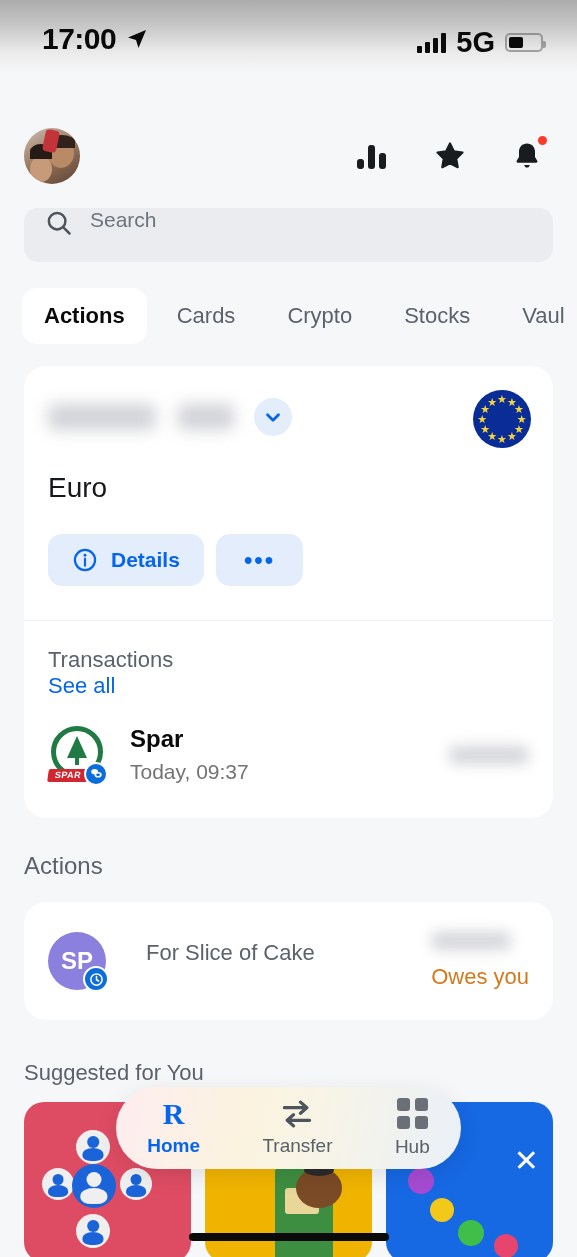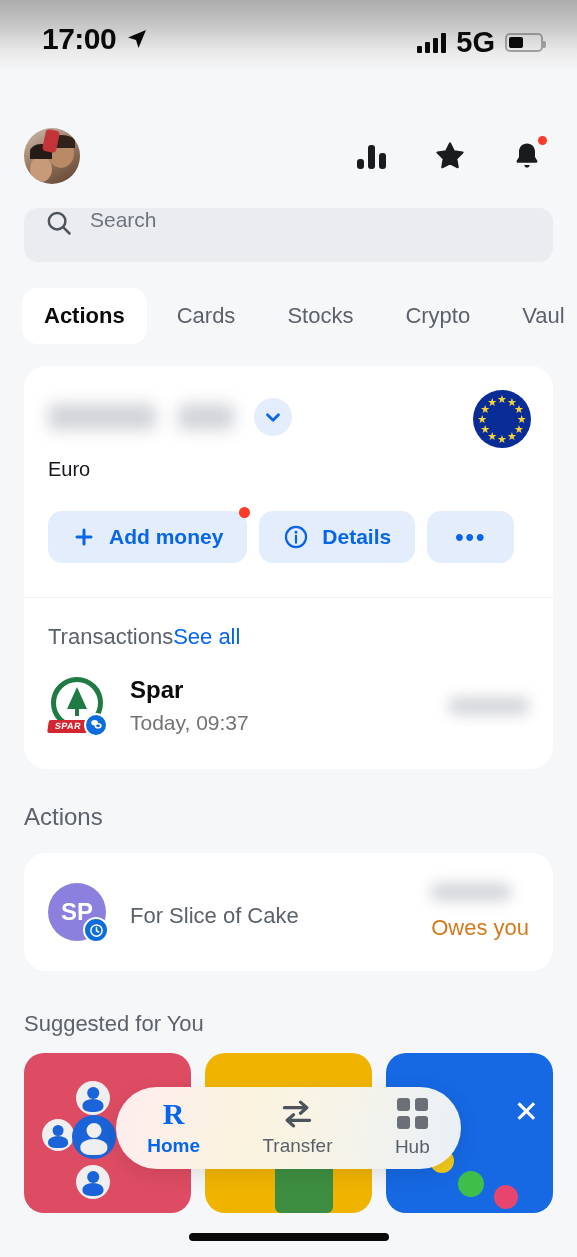--- a/index.html
+++ b/index.html
@@ -75,40 +75,40 @@
   .acct { padding:32px 24px 0 24px; position:relative; }
   .bal-row { display:flex; align-items:center; gap:20px; }
   .balance-blur { display:flex; gap:22px; align-items:center; }
   .blurblk { height:26px; border-radius:6px; background:#C9CBD0;
              filter:blur(8px); opacity:.85; }
   .blurblk.b1 { width:108px; } .blurblk.b2 { width:56px; }
   .chev {
     width:38px; height:38px; border-radius:50%; background:#E3EDFB;
     display:flex; align-items:center; justify-content:center; flex:0 0 auto;
   }
-  .currency { font-size:20px; color:#15181C; margin-top:22px; }
+  .currency { font-size:28px; color:#15181C; margin-top:36px; }
   .flag {
     position:absolute; top:24px; right:22px;
     width:58px; height:58px; border-radius:50%; background:#0A2C96;
   }
   .flag .star { position:absolute; color:#F2D33C; font-size:11px; line-height:11px;
                 transform:translate(-50%,-50%); }
   .actions { display:flex; gap:12px; padding:30px 24px 34px 24px; }
   .btn {
     background:#E4EDFB; border-radius:14px; height:52px; display:flex; align-items:center;
     justify-content:center; gap:13px; color:#0666EB; font-size:21px; font-weight:700;
     position:relative; padding:0 24px;
   }
   .btn.more { padding:0 28px; letter-spacing:2px; font-size:24px; }
   .btn .rdot { position:absolute; top:-4px; right:-3px; width:11px; height:11px;
                border-radius:50%; background:#FC3B2D; }
 
   
   .sep { height:1px; background:#F0F1F3; margin:0 0 0 0; }
-  .txhead { display:flex; align-items:baseline; justify-content:flex-start; padding:0 24px 0 24px; }
+  .txhead { display:flex; align-items:baseline; justify-content:flex-end; padding:0 24px 0 24px;flex-direction:column; }
   .txhead .t { font-size:22px; color:#5C626B; }
   .txhead .a { font-size:22px; color:#0666EB; font-weight:400; }
   .txrow { display:flex; align-items:center; padding:26px 24px 34px 24px; gap:24px; }
   .merch { width:58px; height:58px; position:relative; flex:0 0 auto; }
   .spar-circle { position:absolute; left:3px; top:0; width:52px; height:52px; border-radius:50%;
                  border:5px solid #1F7A43; background:#fff; }
   .spar-tree { position:absolute; left:19px; top:10px; width:0; height:0;
                border-left:10px solid transparent; border-right:10px solid transparent;
                border-bottom:22px solid #1F7A43; }
   .spar-trunk { position:absolute; left:27px; top:30px; width:4px; height:9px; background:#1F7A43; }
@@ -120,21 +120,21 @@
                 justify-content:center; }
   .txmid { flex:1 1 auto; }
   .txname { font-size:24px; font-weight:700; color:#0A0A0A; }
   .txtime { font-size:21px; color:#737373; margin-top:7px; }
   .amt-blur { width:80px; height:18px; border-radius:6px; background:#C9CBD0;
               filter:blur(7px); opacity:.8; }
 
   
   .sect-title { font-size:24px; color:#5C626B; padding:34px 0 0 24px; }
   .actcard { background:#fff; border-radius:22px; margin:22px 24px 0 24px;
-             display:flex; align-items:center; padding:30px 24px; gap:24px; }
+             display:flex; padding:30px 24px; gap:40px; }
   .sp-av { width:58px; height:58px; border-radius:50%; background:#8B80DE; color:#fff;
            font-size:24px; font-weight:700; display:flex; align-items:center; justify-content:center;
            position:relative; flex:0 0 auto; }
   .clock-badge { position:absolute; right:-3px; bottom:-2px; width:26px; height:26px; border-radius:50%;
                  background:#0D6EDB; border:2px solid #fff; display:flex; align-items:center;
                  justify-content:center; }
   .actmid { flex:1 1 auto; }
   .act-l1 { font-size:22px; color:#5C626B; }
   .act-l2 { font-size:22px; color:#5C626B; margin-top:8px; }
   .actright { text-align:right; }
@@ -243,22 +243,22 @@
       <circle cx="10.5" cy="10.5" r="6.6" fill="none" stroke="#4E545C" stroke-width="2"></circle>
       <line x1="15.3" y1="15.3" x2="20.4" y2="20.4" stroke="#4E545C" stroke-width="2" stroke-linecap="round"></line>
     </svg>
     <span class="ph">Search</span>
   </div>
 </div>
 
 <div class="tabs">
   <div class="tab active">Actions</div>
   <div class="tab">Cards</div>
+  <div class="tab">Crypto</div>
   <div class="tab">Stocks</div>
-  <div class="tab">Crypto</div>
   <div class="tab">Vaul</div>
 </div>
 
 <div class="card">
   <div class="acct">
     <div class="bal-row">
       <div class="balance-blur">
         <span class="blurblk b1"></span>
           <span class="blurblk b2"></span>
       </div>
@@ -280,27 +280,20 @@
       <span class="star" style="left:33%;top:80%">★</span>
       <span class="star" style="left:21%;top:68%">★</span>
       <span class="star" style="left:16%;top:50%">★</span>
       <span class="star" style="left:21%;top:32%">★</span>
       <span class="star" style="left:33%;top:20%">★</span>
     </div>
   </div>
 
   <div class="actions">
     <div class="btn">
-      <svg width="24" height="24" viewBox="0 0 24 24">
-        <path d="M12 5v14M5 12h14" stroke="#0666EB" stroke-width="3" stroke-linecap="round"></path>
-      </svg>
-      <span>Add money</span>
-      <span class="rdot"></span>
-    </div>
-    <div class="btn">
       <svg width="26" height="26" viewBox="0 0 24 24">
         <circle cx="12" cy="12" r="9.3" fill="none" stroke="#0666EB" stroke-width="2"></circle>
         <circle cx="12" cy="7.6" r="1.3" fill="#0666EB"></circle>
         <path d="M12 10.8v6.4" stroke="#0666EB" stroke-width="2" stroke-linecap="round"></path>
       </svg>
       <span>Details</span>
     </div>
     <div class="btn more">
       <span>•••</span>
     </div>

